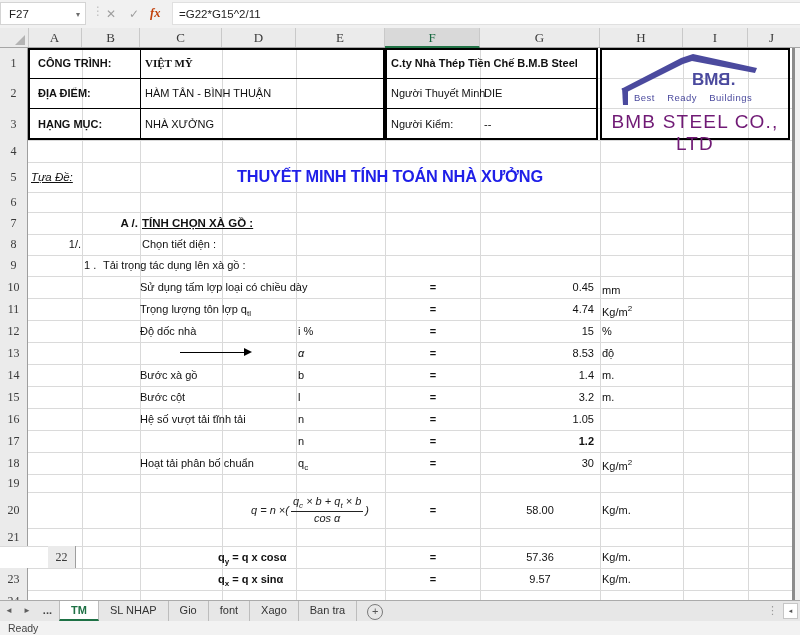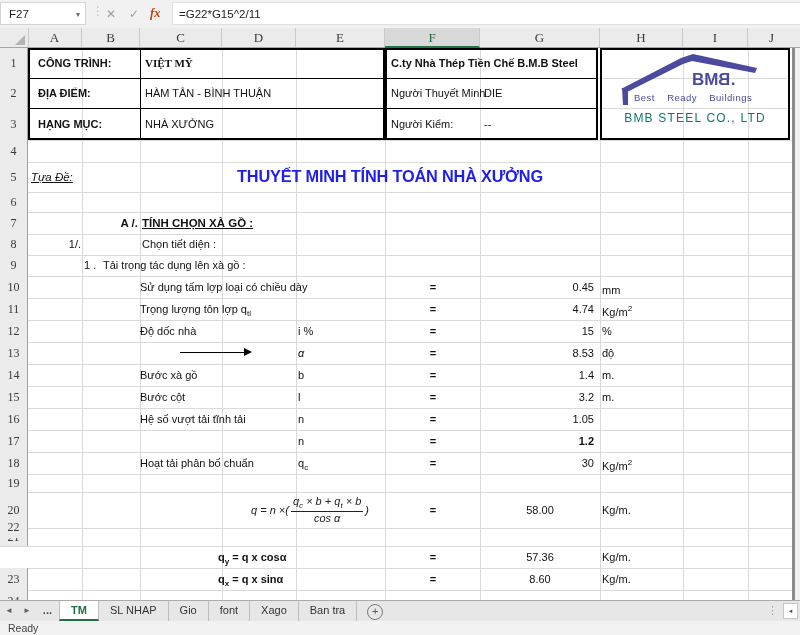--- a/index.html
+++ b/index.html
@@ -34,21 +34,21 @@
   .title{color:#1f1fe8;font-size:17px;font-weight:bold;letter-spacing:-0.2px;transform:scaleX(.96);transform-origin:center;}
   .und{text-decoration:underline;}
   .ital{font-style:italic;}
   .fml{position:absolute;display:flex;align-items:center;justify-content:center;font-style:italic;font-size:11px;color:#222;}
   .frac{display:inline-flex;flex-direction:column;align-items:center;line-height:1.15;margin:0 2px;}
   .num{border-bottom:1px solid #222;padding:0 2px;}
   
   .logo-bm{position:absolute;font-weight:bold;color:#4b4a9e;font-size:17px;letter-spacing:0;}
   .logo-rev{display:inline-block;transform:scaleX(-1);}
   .logo-tag{position:absolute;color:#4b4a9e;font-size:9.5px;word-spacing:9px;letter-spacing:.5px;}
-  .logo-co{position:absolute;color:#0f766e;font-size:12px;letter-spacing:1.2px;text-align:center;}
+  .logo-co{position:absolute;color:#701a75;font-size:19px;letter-spacing:1.2px;text-align:center;}
   
   .tabbar{position:absolute;left:0;top:600px;width:800px;height:21px;background:#e7e7e7;border-top:1px solid #ababab;display:flex;align-items:stretch;font-size:11px;box-sizing:border-box;}
   .nav{color:#5f5f5f;font-size:8px;line-height:19px;padding:0 5px;}
   .dots{line-height:18px;color:#444;padding:0 7px;font-weight:bold;}
   .tab{line-height:18px;padding:0 11px;color:#333;border-right:1px solid #bdbdbd;}
   .tab.active{background:#fff;color:#1e7145;font-weight:bold;border-left:1px solid #bdbdbd;border-bottom:2px solid #1e7145;box-sizing:border-box;}
   .addtab{margin:3px 0 0 10px;width:14px;height:14px;border:1px solid #7a7a7a;border-radius:50%;color:#555;line-height:12px;text-align:center;font-size:11px;}
   .tsplit{margin-left:auto;color:#9a9a9a;line-height:19px;padding:0 5px;}
   .hstub{width:13px;background:#fff;border:1px solid #c6c6c6;margin:2px 2px 2px 0;text-align:center;font-size:7px;line-height:14px;color:#555;}
   .status{position:absolute;left:0;top:621px;width:800px;height:14px;background:#f2f2f2;font-size:10.5px;color:#444;line-height:14px;padding-left:8px;box-sizing:border-box;}
@@ -140,21 +140,21 @@
       <div class="rh" style="top:272px;height:22px;line-height:22px;">12</div>
       <div class="rh" style="top:294px;height:22px;line-height:22px;">13</div>
       <div class="rh" style="top:316px;height:22px;line-height:22px;">14</div>
       <div class="rh" style="top:338px;height:22px;line-height:22px;">15</div>
       <div class="rh" style="top:360px;height:22px;line-height:22px;">16</div>
       <div class="rh" style="top:382px;height:22px;line-height:22px;">17</div>
       <div class="rh" style="top:404px;height:22px;line-height:22px;">18</div>
       <div class="rh" style="top:426px;height:18px;line-height:18px;">19</div>
       <div class="rh" style="top:444px;height:36px;line-height:36px;">20</div>
       <div class="rh" style="top:480px;height:18px;line-height:18px;">21</div>
-      <div class="rh" style="top:468px;height:22px;line-height:22px;">22</div>
+      <div class="rh" style="top:498px;height:22px;line-height:22px;margin-left:48px;">22</div>
       <div class="rh" style="top:520px;height:22px;line-height:22px;">23</div>
       <div class="rh" style="top:542px;height:22px;line-height:22px;">24</div>
     </div>
 
     <div>
       <div style="position:absolute;left:28px;top:0;width:357px;height:92px;border:2px solid #000;box-sizing:border-box;"></div>
       <div class="bk" style="left:140px;top:0;width:1px;height:92px;"></div>
       <div class="bk" style="left:28px;top:30px;width:570px;height:1px;"></div>
       <div class="bk" style="left:28px;top:60px;width:570px;height:1px;"></div>
       <div style="position:absolute;left:385px;top:0;width:213px;height:92px;border:2px solid #000;box-sizing:border-box;"></div>
@@ -255,21 +255,21 @@
     <div class="t ctr" style="left:480px;top:444px;width:120px;line-height:36px;">58.00</div>
     <div class="t" style="left:602px;top:444px;line-height:36px;">Kg/m.</div>
 
     <div class="t b" style="left:218px;top:498px;line-height:22px;"><span>q</span><sub>y</sub><span> = q x cosα</span></div>
     <div class="t b ctr" style="left:420px;top:498px;width:26px;line-height:22px;">=</div>
     <div class="t ctr" style="left:480px;top:498px;width:120px;line-height:22px;">57.36</div>
     <div class="t" style="left:602px;top:498px;line-height:22px;">Kg/m.</div>
 
     <div class="t b" style="left:218px;top:520px;line-height:22px;"><span>q</span><sub>x</sub><span> = q x sinα</span></div>
     <div class="t b ctr" style="left:420px;top:520px;width:26px;line-height:22px;">=</div>
-    <div class="t ctr" style="left:480px;top:520px;width:120px;line-height:22px;">8.60</div>
+    <div class="t ctr" style="left:480px;top:520px;width:120px;line-height:22px;">9.57</div>
     <div class="t" style="left:602px;top:520px;line-height:22px;">Kg/m.</div>
 
     <div style="position:absolute;left:792px;top:0;width:3px;height:552px;background:#8c8c8c;"></div>
     <div style="position:absolute;left:795px;top:0;width:5px;height:552px;background:#f1f1f1;"></div>
   </div>
 
   <div class="tabbar">
     <span class="nav">◄</span>
     <span class="nav">►</span>
     <span class="dots">...</span>

